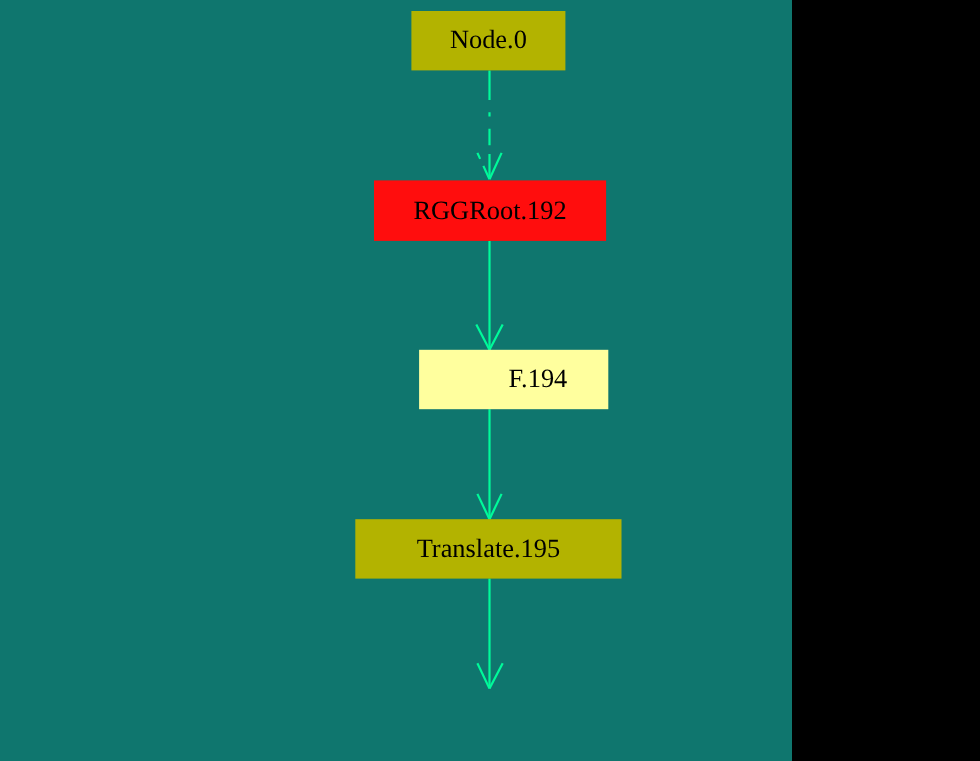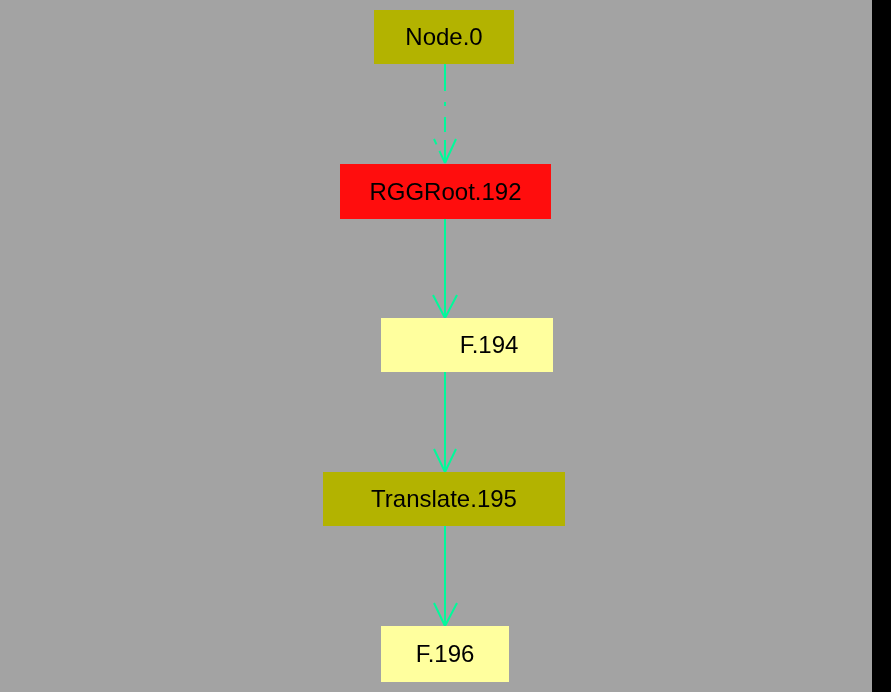--- a/index.html
+++ b/index.html
@@ -2,25 +2,25 @@
 <html><head>
 <meta charset="utf-8">
 <style>
   html, body {
     margin: 0;
     padding: 0;
     background: #000000;
   }
   #canvas {
     position: relative;
-    width: 872px;
+    width: 720px;
     height: 692px;
-    background: #a3a3a3;
+    background: #0f766e;
     overflow: hidden;
-    font-family: Liberation Sans, sans-serif;
+    font-family: Liberation Serif, serif;
   }
   #edges-layer {
     position: absolute;
     left: 0;
     top: 0;
     width: 891px;
     height: 692px;
   }
   .graph-node {
     position: absolute;
@@ -86,17 +86,14 @@
   </div>
 
   <div class="graph-node pos-f194" style="background: rgb(255, 255, 158); padding-left: 44px;">
     <span>F.194</span>
   </div>
 
   <div class="graph-node pos-translate195" style="background: rgb(179, 179, 0);">
     <span>Translate.195</span>
   </div>
 
-  <div class="graph-node pos-f196" style="background: rgb(255, 255, 158);">
-    <span>F.196</span>
-  </div>
 
 </div>
 
 </body></html>

